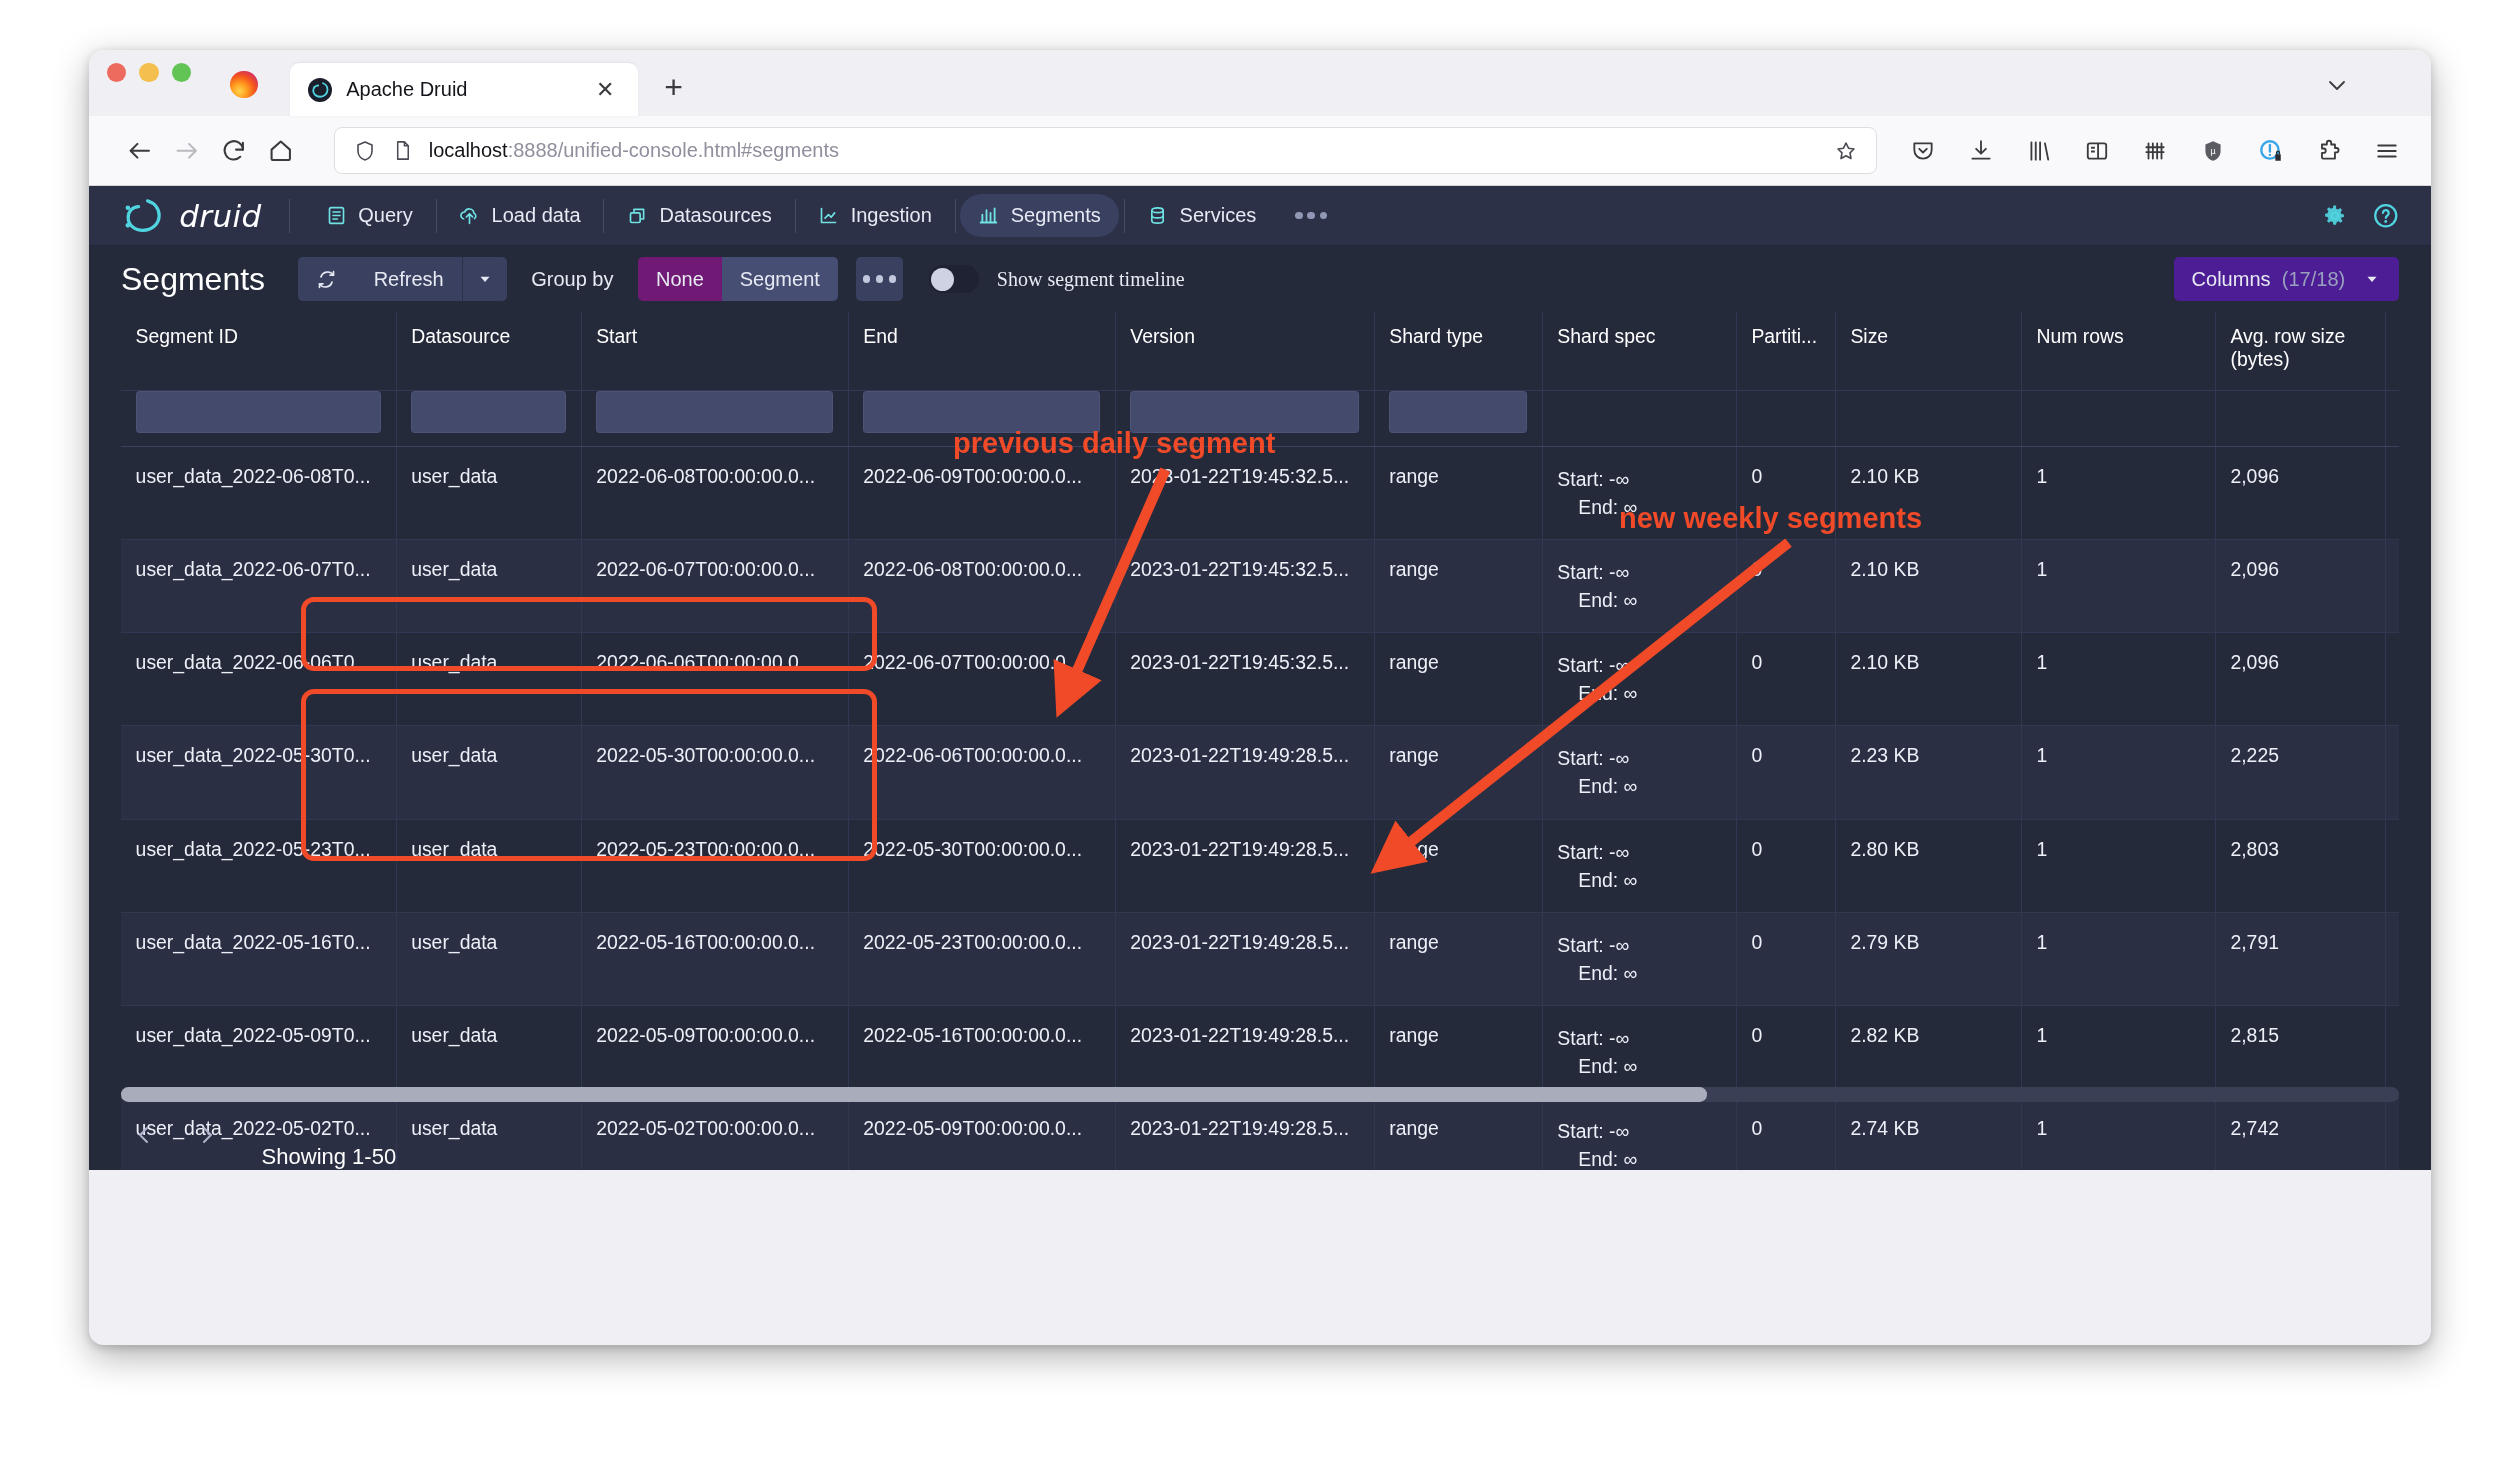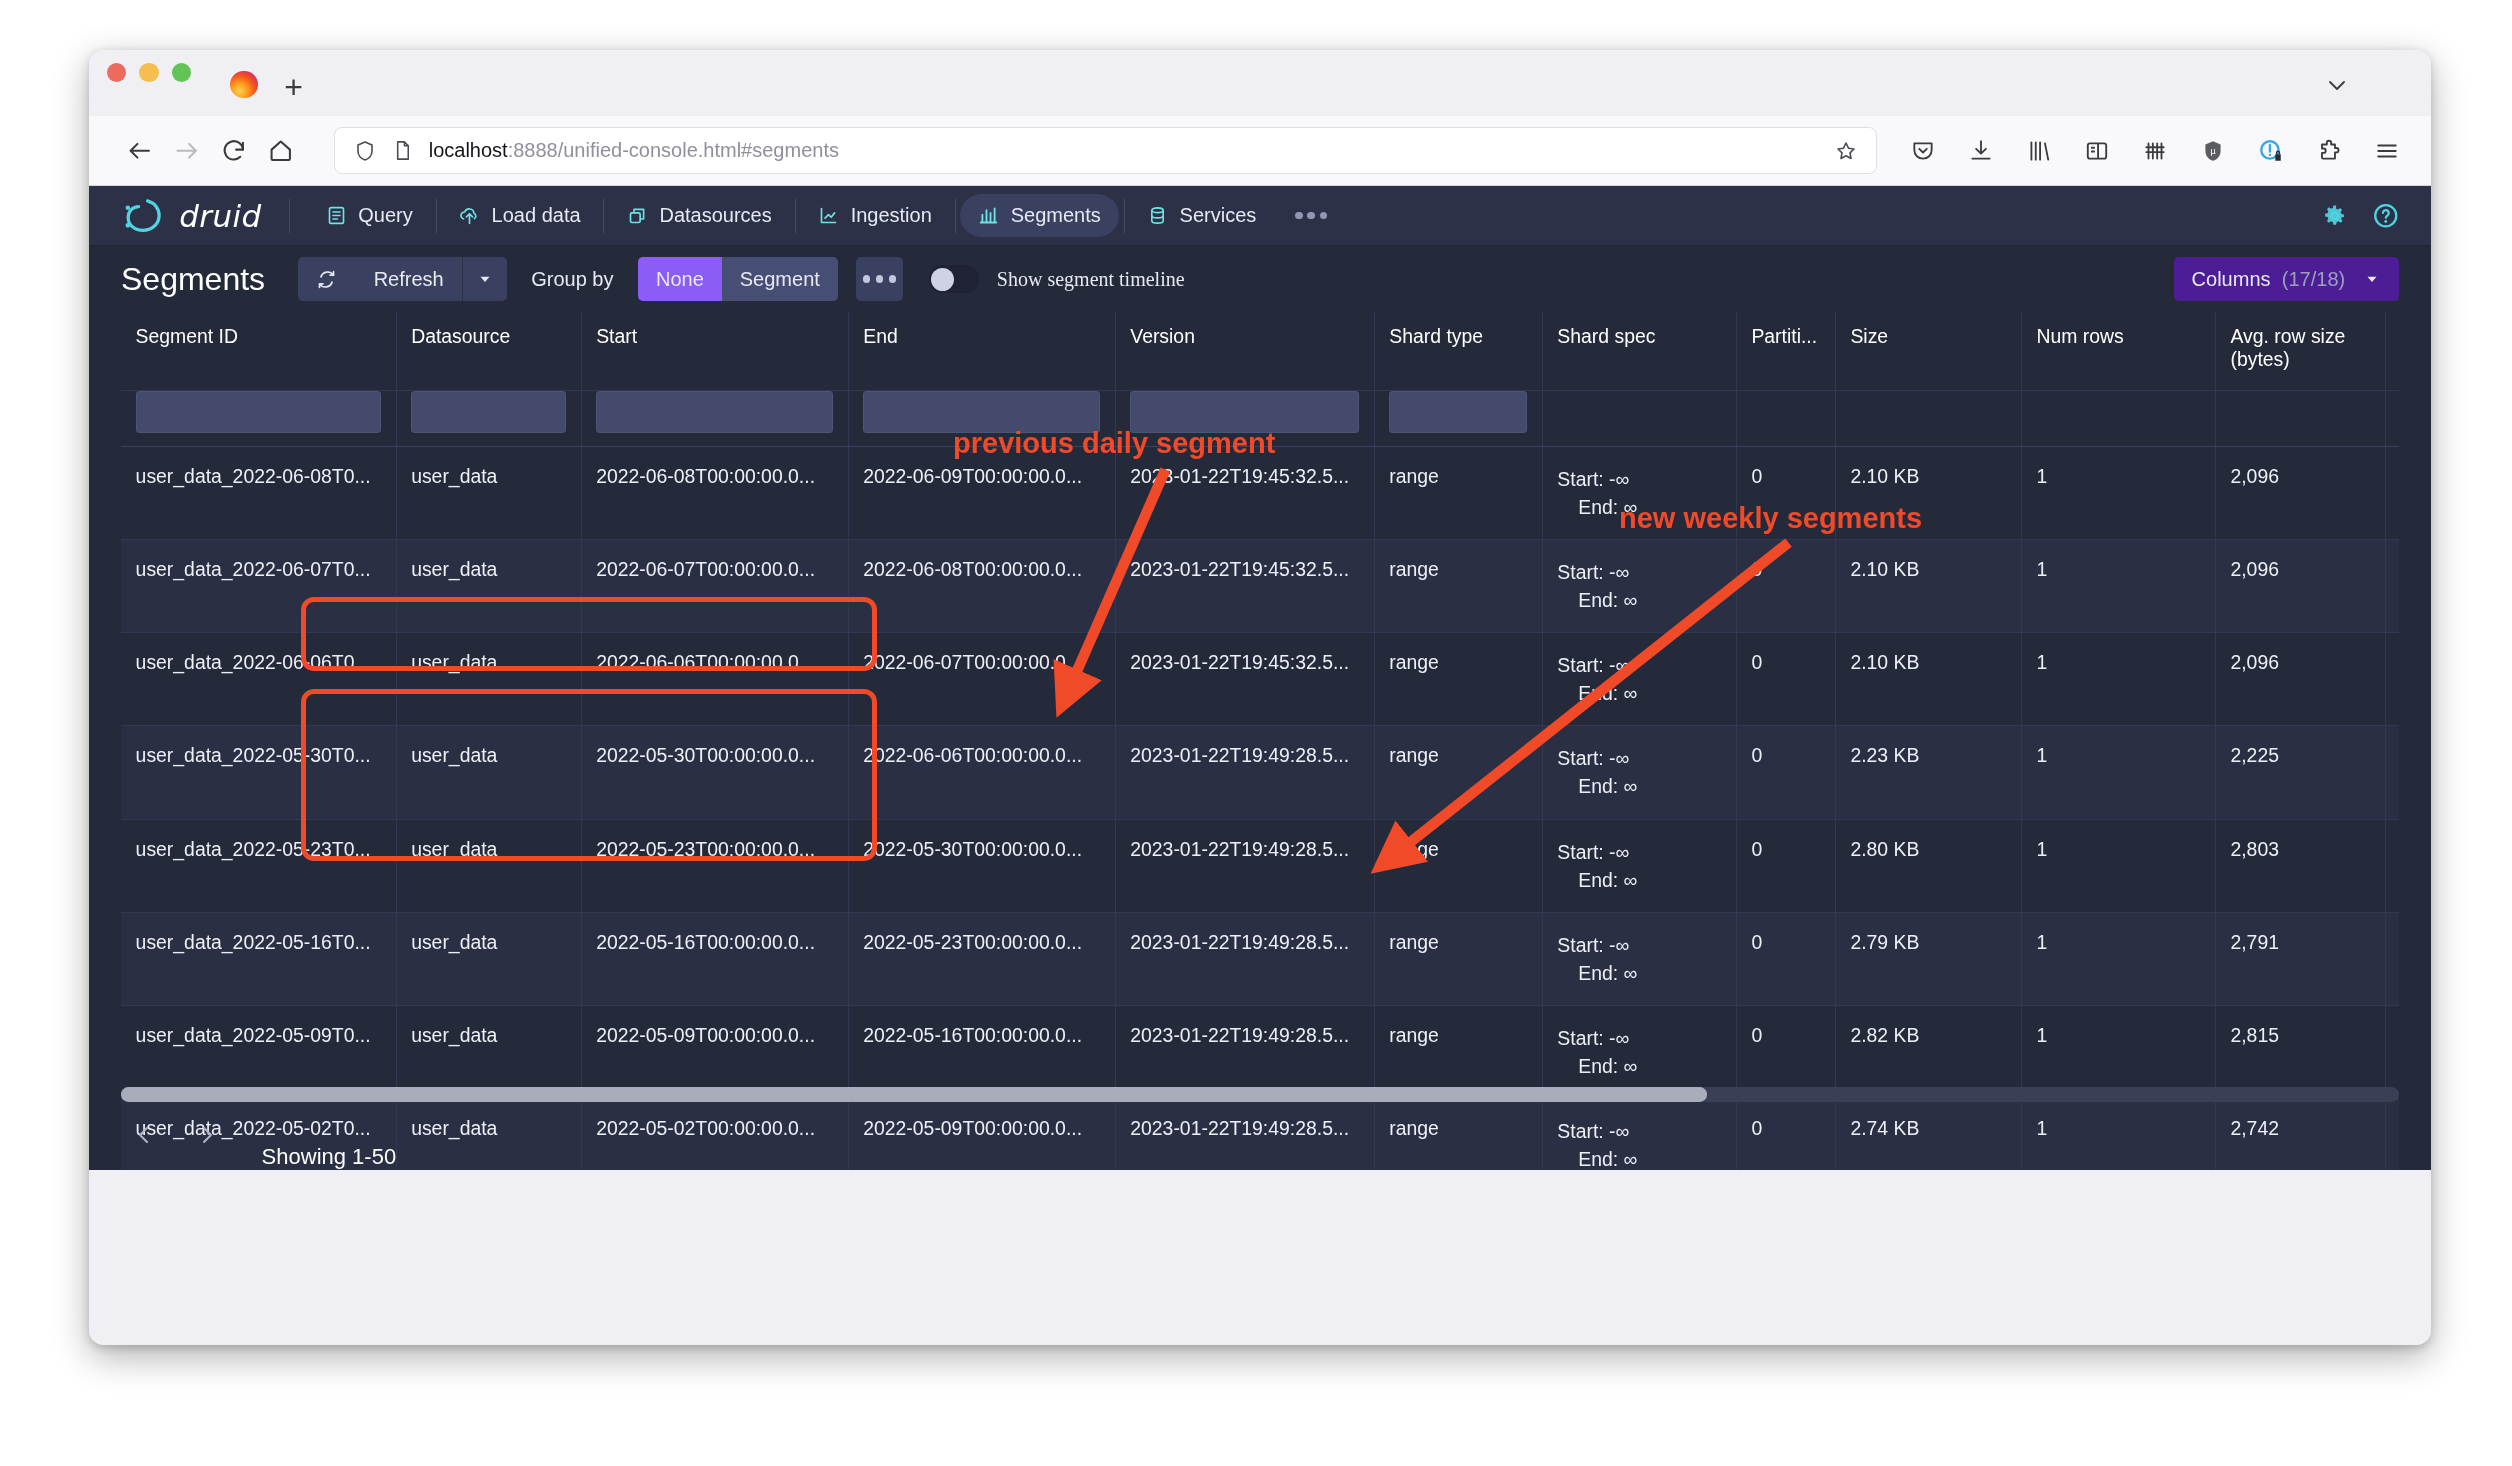--- a/index.html
+++ b/index.html
@@ -133,21 +133,21 @@
   }
   .btn-group { display: flex; align-items: center; }
   .btn-group .btn:first-child { border-radius: 4.9px 0 0 4.9px; gap: 37px; }
   .btn-group .btn.split {
     border-radius: 0 4.9px 4.9px 0; padding: 0 13px;
     border-left: 0.8px solid #2c3148;
   }
   .groupby-label { font-size: 20px; color: #e7e9f3; margin: 0 6.5px; }
   .seg-group { display: flex; }
   .seg-group .btn { border-radius: 0; }
-  .seg-group .btn:first-child { border-radius: 4.9px 0 0 4.9px; background: #8b5cf6; }
+  .seg-group .btn:first-child { border-radius: 4.9px 0 0 4.9px; background: #701a75; }
   .seg-group .btn:last-child { border-radius: 0 4.9px 4.9px 0; background: #474e73; }
   .btn-icon { width: 47px; padding: 0; justify-content: center; gap: 5.7px; }
   .btn-icon i { width: 7.3px; height: 7.3px; border-radius: 50%; background: #c2c7de; display: block; }
   .toggle-wrap { display: flex; align-items: center; gap: 18px; margin-left: 8px; font-family: Liberation Serif, serif; }
   .toggle { width: 50px; height: 27.5px; border-radius: 13.8px; background: #1e2233; position: relative; }
   .toggle .knob {
     position: absolute; left: 2.4px; top: 2.4px; width: 23px; height: 23px;
     border-radius: 50%; background: #ced2e2;
   }
   .toggle-label { font-size: 20px; color: #e7e9f3; white-space: nowrap; }
@@ -225,20 +225,30 @@
   <div class="window">
 
     <div class="tabstrip">
       <div class="traffic">
         <span class="dot red"></span>
         <span class="dot yellow"></span>
         <span class="dot green"></span>
       </div>
       <div class="ff-logo"></div>
 
+      <div class="tab">
+        <span class="tab-favicon">
+          <svg width="18" height="18" viewBox="0 0 24 24">
+            <path d="M16 3c4 1.4 6 4.6 6 8.6 0 5-4 9.4-10 9.4-5 0-9-3.4-9-8 0-4 3-7 6.6-7" fill="none" stroke="#4fd4e0" stroke-width="2.4" stroke-linecap="round"></path>
+            <circle cx="4.4" cy="8.4" r="1.5" fill="#4fd4e0"></circle>
+          </svg>
+        </span>
+        <span class="tab-title">Apache Druid</span>
+        <span class="tab-close">✕</span>
+      </div>
 
       <div class="newtab">+</div>
 
       <div class="tabstrip-chevron">
         <svg width="24" height="24" viewBox="0 0 24 24" fill="none" stroke="currentColor" stroke-width="1.8">
           <path d="M5 9l7 7 7-7" stroke-linecap="round" stroke-linejoin="round"></path>
         </svg>
       </div>
     </div>
 

